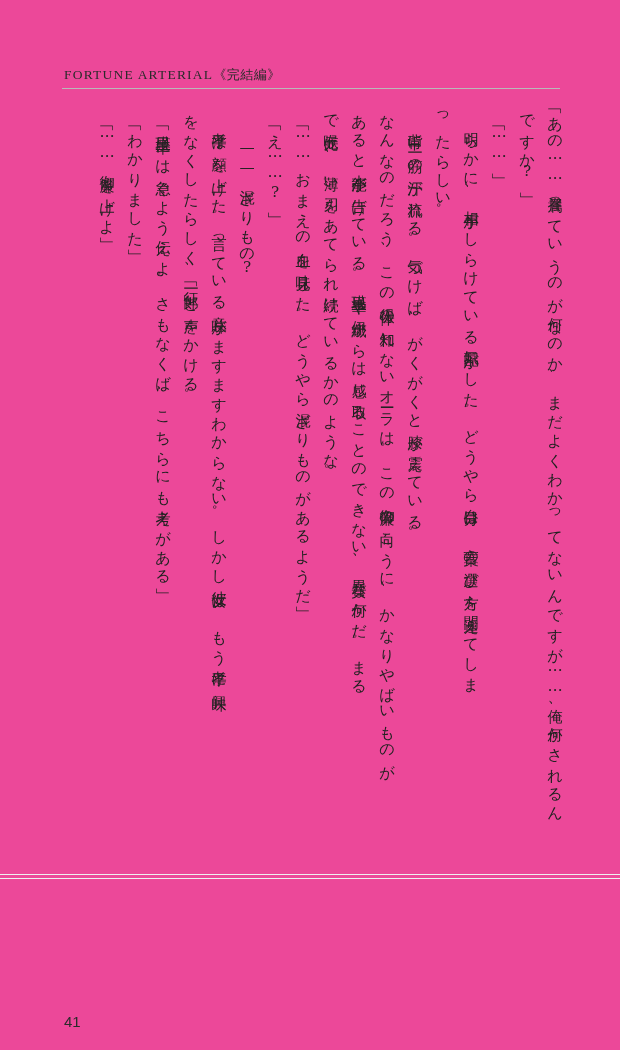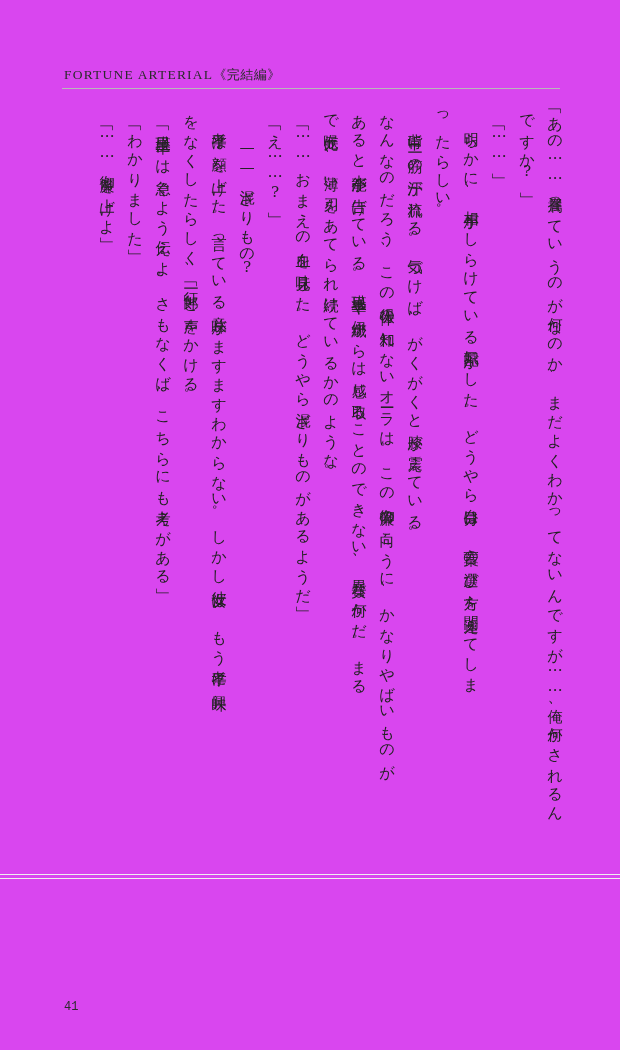--- a/index.html
+++ b/index.html
@@ -13,21 +13,21 @@
     font-family: "Liberation Serif", "DejaVu Serif", serif;
     color: #1a1a1a;
     overflow: hidden;
     position: relative;
   }
   .page {
     position: absolute;
     top: 0; left: 0;
     width: 620px;
     height: 1050px;
-    background: #d946ef;
+    background: #ec4899;
   }
   
   .seam {
     position: absolute;
     left: 0;
     width: 620px;
     height: 1px;
     background: #efefef;
   }
   .seam.a { top: 874px; }
@@ -82,24 +82,24 @@
     overflow: visible;
   }
   .line.indent {
     padding-top: 17px;
   }
   .line.indent2 {
     padding-top: 34px;
   }
   .pagenum {
     position: absolute;
-    bottom: 36px;
+    bottom: 20px;
     left: 64px;
-    font-family: Liberation Mono, monospace;
-    font-size: 12px;
+    font-family: Liberation Sans, sans-serif;
+    font-size: 15px;
     color: #2b2b2b;
   }
 </style>
 </head>
 <body>
 
 <div class="page">
 
   <div class="seam a"></div>
   <div class="seam b"></div>

